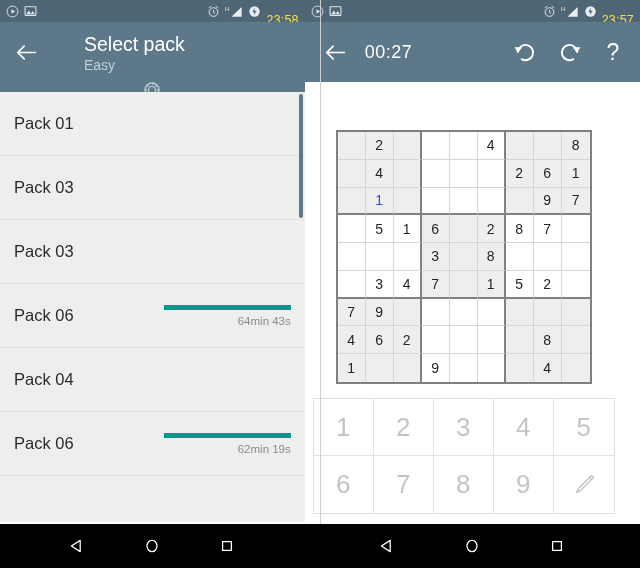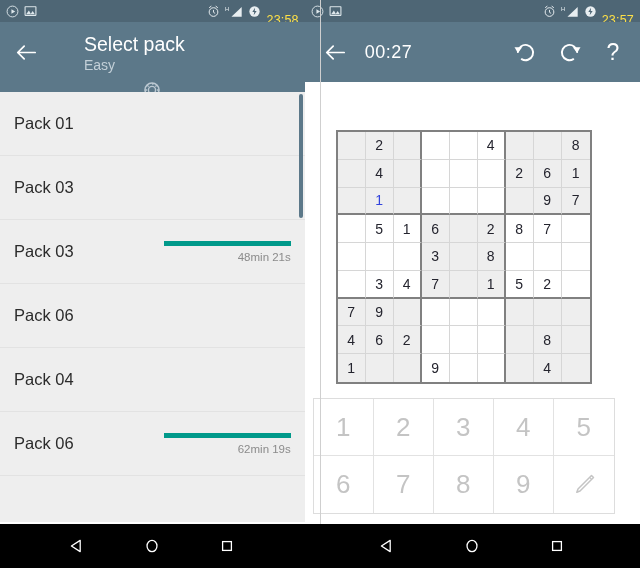--- a/index.html
+++ b/index.html
@@ -209,29 +209,29 @@
 
     <div class="list">
       <div class="list-item">
         <div class="pack-name">Pack 01</div>
       </div>
       <div class="list-item">
         <div class="pack-name">Pack 03</div>
       </div>
       <div class="list-item">
         <div class="pack-name">Pack 03</div>
+      </div>
+      <div class="list-item">
+        <div class="pack-name">Pack 06</div>
         <div class="pack-right">
           <div class="progress-track">
               <div class="progress-fill" style="width: 100%; background: rgb(0, 153, 138);"></div>
             </div>
-          <div class="pack-time">48min 21s</div>
-        </div>
-      </div>
-      <div class="list-item">
-        <div class="pack-name">Pack 06</div>
+          <div class="pack-time">64min 43s</div>
+        </div>
       </div>
       <div class="list-item">
         <div class="pack-name">Pack 04</div>
       </div>
       <div class="list-item">
         <div class="pack-name">Pack 06</div>
         <div class="pack-right">
           <div class="progress-track">
               <div class="progress-fill" style="width: 100%; background: rgb(0, 153, 138);"></div>
             </div>

